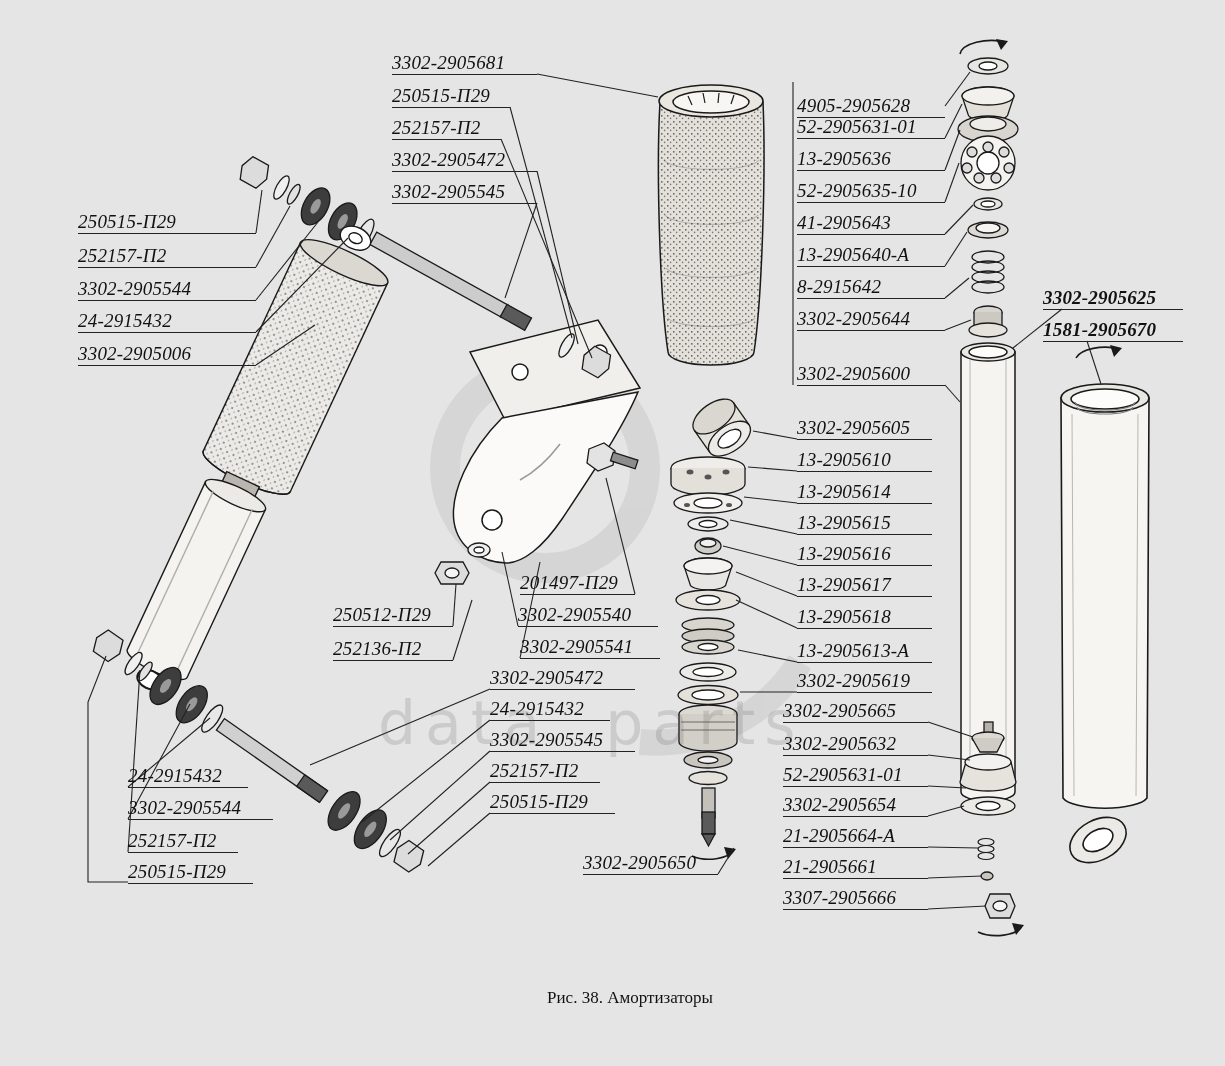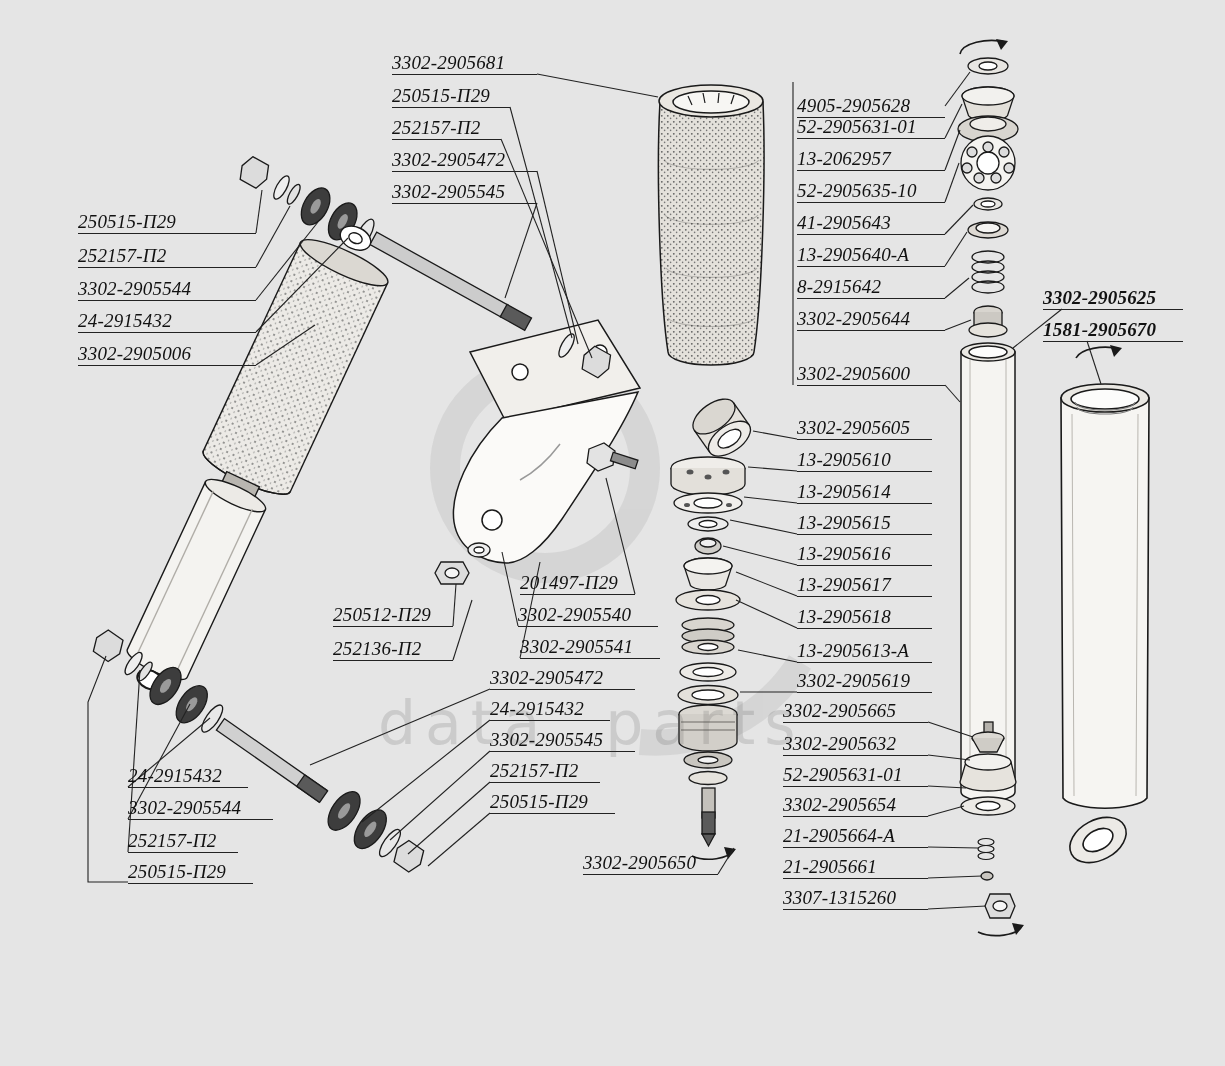--- a/index.html
+++ b/index.html
@@ -311,21 +311,21 @@
   <div class="lbl" style="left:392px;top:182px;width:145px">3302-2905545</div>
 
   <div class="lbl" style="left:78px;top:212px;width:178px">250515-П29</div>
   <div class="lbl" style="left:78px;top:246px;width:178px">252157-П2</div>
   <div class="lbl" style="left:78px;top:279px;width:178px">3302-2905544</div>
   <div class="lbl" style="left:78px;top:311px;width:178px">24-2915432</div>
   <div class="lbl" style="left:78px;top:344px;width:178px">3302-2905006</div>
 
   <div class="lbl" style="left:797px;top:96px;width:148px">4905-2905628</div>
   <div class="lbl" style="left:797px;top:117px;width:148px">52-2905631-01</div>
-  <div class="lbl" style="left:797px;top:149px;width:148px">13-2062957</div>
+  <div class="lbl" style="left:797px;top:149px;width:148px">13-2905636</div>
   <div class="lbl" style="left:797px;top:181px;width:148px">52-2905635-10</div>
   <div class="lbl" style="left:797px;top:213px;width:148px">41-2905643</div>
   <div class="lbl" style="left:797px;top:245px;width:148px">13-2905640-А</div>
   <div class="lbl" style="left:797px;top:277px;width:148px">8-2915642</div>
   <div class="lbl" style="left:797px;top:309px;width:148px">3302-2905644</div>
   <div class="lbl" style="left:797px;top:364px;width:148px">3302-2905600</div>
 
   <div class="lbl bold" style="left:1043px;top:288px;width:140px">3302-2905625</div>
   <div class="lbl bold" style="left:1043px;top:320px;width:140px">1581-2905670</div>
 
@@ -338,21 +338,21 @@
   <div class="lbl" style="left:797px;top:607px;width:135px">13-2905618</div>
   <div class="lbl" style="left:797px;top:641px;width:135px">13-2905613-А</div>
   <div class="lbl" style="left:797px;top:671px;width:135px">3302-2905619</div>
 
   <div class="lbl" style="left:783px;top:701px;width:145px">3302-2905665</div>
   <div class="lbl" style="left:783px;top:734px;width:145px">3302-2905632</div>
   <div class="lbl" style="left:783px;top:765px;width:145px">52-2905631-01</div>
   <div class="lbl" style="left:783px;top:795px;width:145px">3302-2905654</div>
   <div class="lbl" style="left:783px;top:826px;width:145px">21-2905664-А</div>
   <div class="lbl" style="left:783px;top:857px;width:145px">21-2905661</div>
-  <div class="lbl" style="left:783px;top:888px;width:145px">3307-1315260</div>
+  <div class="lbl" style="left:783px;top:888px;width:145px">3307-2905666</div>
 
   <div class="lbl" style="left:520px;top:573px;width:115px">201497-П29</div>
   <div class="lbl" style="left:518px;top:605px;width:140px">3302-2905540</div>
   <div class="lbl" style="left:520px;top:637px;width:140px">3302-2905541</div>
 
   <div class="lbl" style="left:333px;top:605px;width:120px">250512-П29</div>
   <div class="lbl" style="left:333px;top:639px;width:120px">252136-П2</div>
 
   <div class="lbl" style="left:490px;top:668px;width:145px">3302-2905472</div>
   <div class="lbl" style="left:490px;top:699px;width:120px">24-2915432</div>
@@ -361,13 +361,14 @@
   <div class="lbl" style="left:490px;top:792px;width:125px">250515-П29</div>
 
   <div class="lbl" style="left:128px;top:766px;width:120px">24-2915432</div>
   <div class="lbl" style="left:128px;top:798px;width:145px">3302-2905544</div>
   <div class="lbl" style="left:128px;top:831px;width:110px">252157-П2</div>
   <div class="lbl" style="left:128px;top:862px;width:125px">250515-П29</div>
 
   <div class="lbl" style="left:583px;top:853px;width:135px">3302-2905650</div>
 
   <div class="watermark">data parts</div>
+  <div class="caption">Рис. 38. Амортизаторы</div>
 </div>
 
 </body></html>

